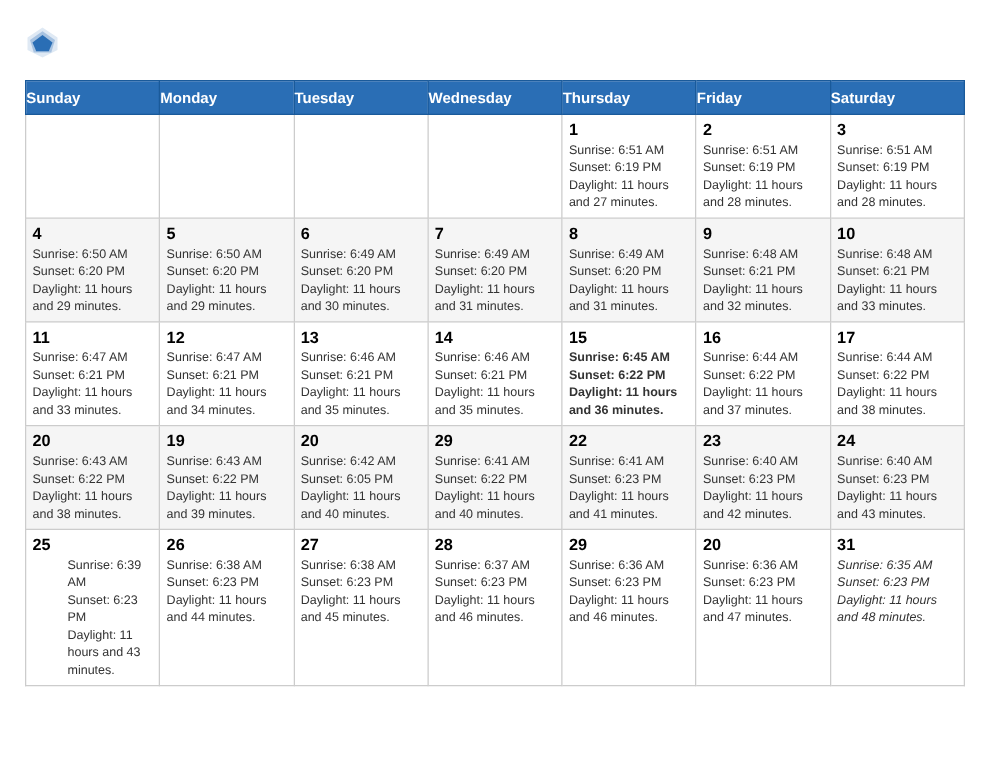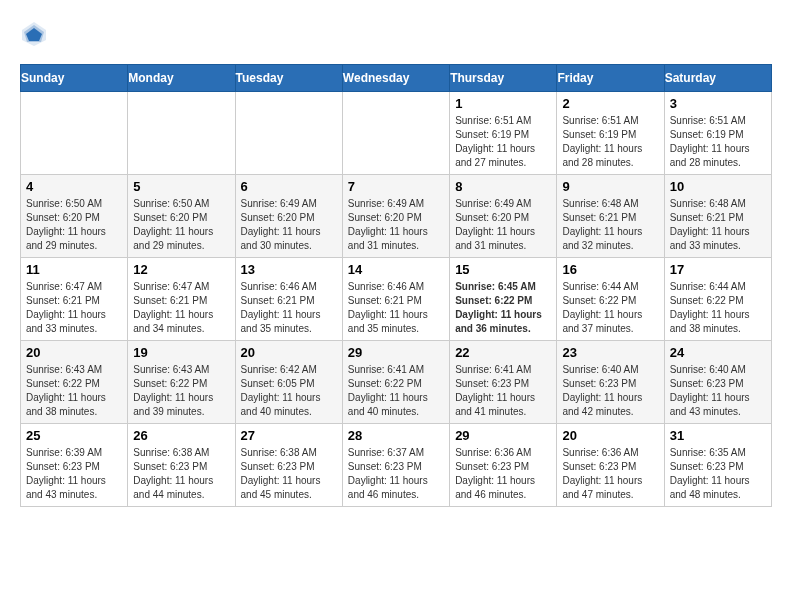--- a/index.html
+++ b/index.html
@@ -277,21 +277,21 @@
         <td>
           <span class="day-num">24</span>
           <div class="day-info" style="white-space: pre-line;">Sunrise: 6:40 AM
 Sunset: 6:23 PM
 Daylight: 11 hours and 43 minutes.</div>
         </td>
       </tr>
       <tr>
         <td>
           <span class="day-num">25</span>
-          <div class="day-info" style="white-space: pre-line;">Sunrise: 6:39 AM
+          <div class="day-info" style="white-space: pre-line; margin-left: 28px;">Sunrise: 6:39 AM
 Sunset: 6:23 PM
 Daylight: 11 hours and 43 minutes.</div>
         </td>
         <td>
           <span class="day-num">26</span>
           <div class="day-info" style="white-space: pre-line;">Sunrise: 6:38 AM
 Sunset: 6:23 PM
 Daylight: 11 hours and 44 minutes.</div>
         </td>
         <td>
@@ -313,19 +313,19 @@
 Daylight: 11 hours and 46 minutes.</div>
         </td>
         <td>
           <span class="day-num">20</span>
           <div class="day-info" style="white-space: pre-line;">Sunrise: 6:36 AM
 Sunset: 6:23 PM
 Daylight: 11 hours and 47 minutes.</div>
         </td>
         <td>
           <span class="day-num">31</span>
-          <div class="day-info" style="white-space: pre-line;">Sunrise: 6:35 AM
+          <div class="day-info" style="white-space: pre-line; font-style: italic;">Sunrise: 6:35 AM
 Sunset: 6:23 PM
 Daylight: 11 hours and 48 minutes.</div>
         </td>
       </tr>
     </tbody>
 </table>
 
 </body></html>

